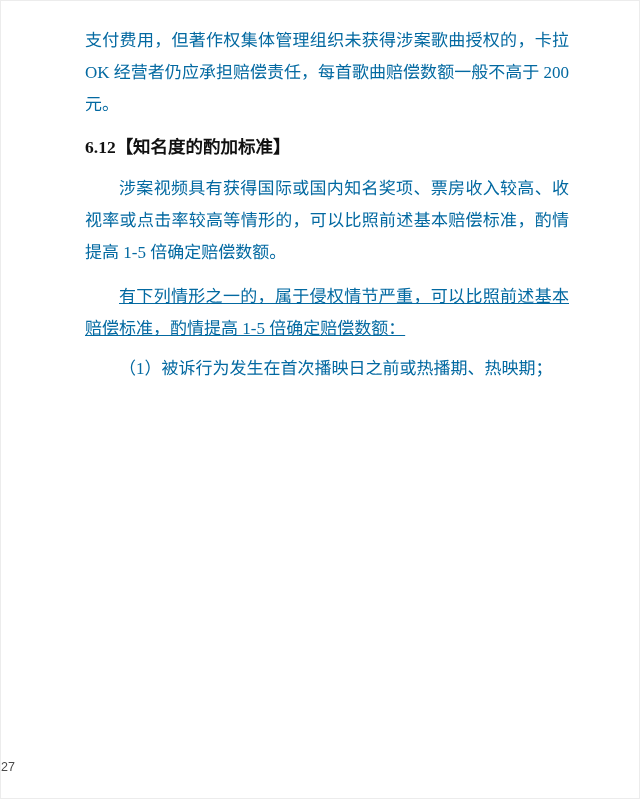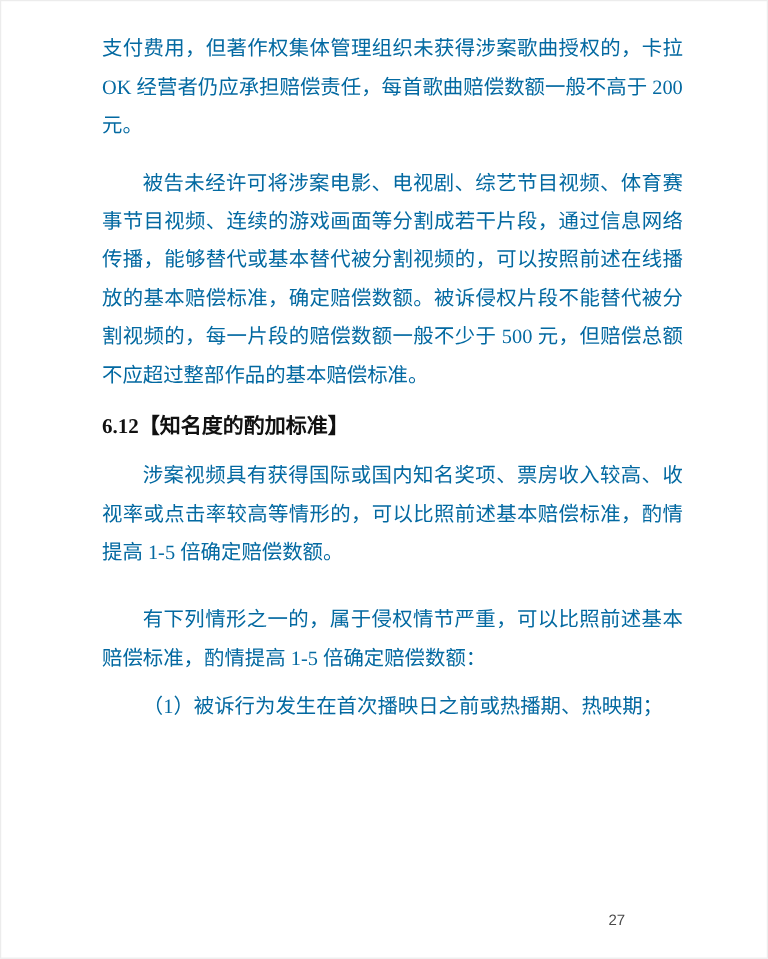--- a/index.html
+++ b/index.html
@@ -37,45 +37,44 @@
   .heading {
     margin: 0;
     font-size: 17.5px;
     line-height: 32px;
     font-weight: bold;
     color: #111111;
     text-align: left;
   }
   .mt14 { margin-top: 14px; }
   .mt16 { margin-top: 16px; }
-  .mt12 { margin-top: 24px; }
+  .mt12 { margin-top: 12px; text-decoration: underline; }
   .mt10 { margin-top: 10px; }
   .mt8  { margin-top: 8px; }
   .mt4  { margin-top: 4px; }
   .page-footer {
     position: absolute;
     left: 0;
     bottom: 22px;
     width: 520px;
-    text-align: right;
+    text-align: left;
     font-size: 12.5px;
     line-height: 18px;
     color: #4a4a4a;
     font-family: "Liberation Sans", "DejaVu Sans", sans-serif;
   }
 </style>
 </head>
 <body>
 
 <div class="page">
 
   <p class="para intro">支付费用，但著作权集体管理组织未获得涉案歌曲授权的，卡拉OK 经营者仍应承担赔偿责任，每首歌曲赔偿数额一般不高于 200 元。</p>
 
 
-  <p class="para mt16">被告未经许可将涉案电影、电视剧、综艺节目视频、体育赛事节目视频、连续的游戏画面等分割成若干片段，通过信息网络传播，能够替代或基本替代被分割视频的，可以按照前述在线播放的基本赔偿标准，确定赔偿数额。被诉侵权片段不能替代被分割视频的，每一片段的赔偿数额一般不少于 500 元，但赔偿总额不应超过整部作品的基本赔偿标准。</p>
 
   <h2 class="heading mt10">6.12【知名度的酌加标准】</h2>
 
   <p class="para mt10">涉案视频具有获得国际或国内知名奖项、票房收入较高、收视率或点击率较高等情形的，可以比照前述基本赔偿标准，酌情提高 1-5 倍确定赔偿数额。</p>
 
 
   <p class="para mt12">有下列情形之一的，属于侵权情节严重，可以比照前述基本赔偿标准，酌情提高 1-5 倍确定赔偿数额：</p>
 
   <p class="para mt8">（1）被诉行为发生在首次播映日之前或热播期、热映期；</p>
 

